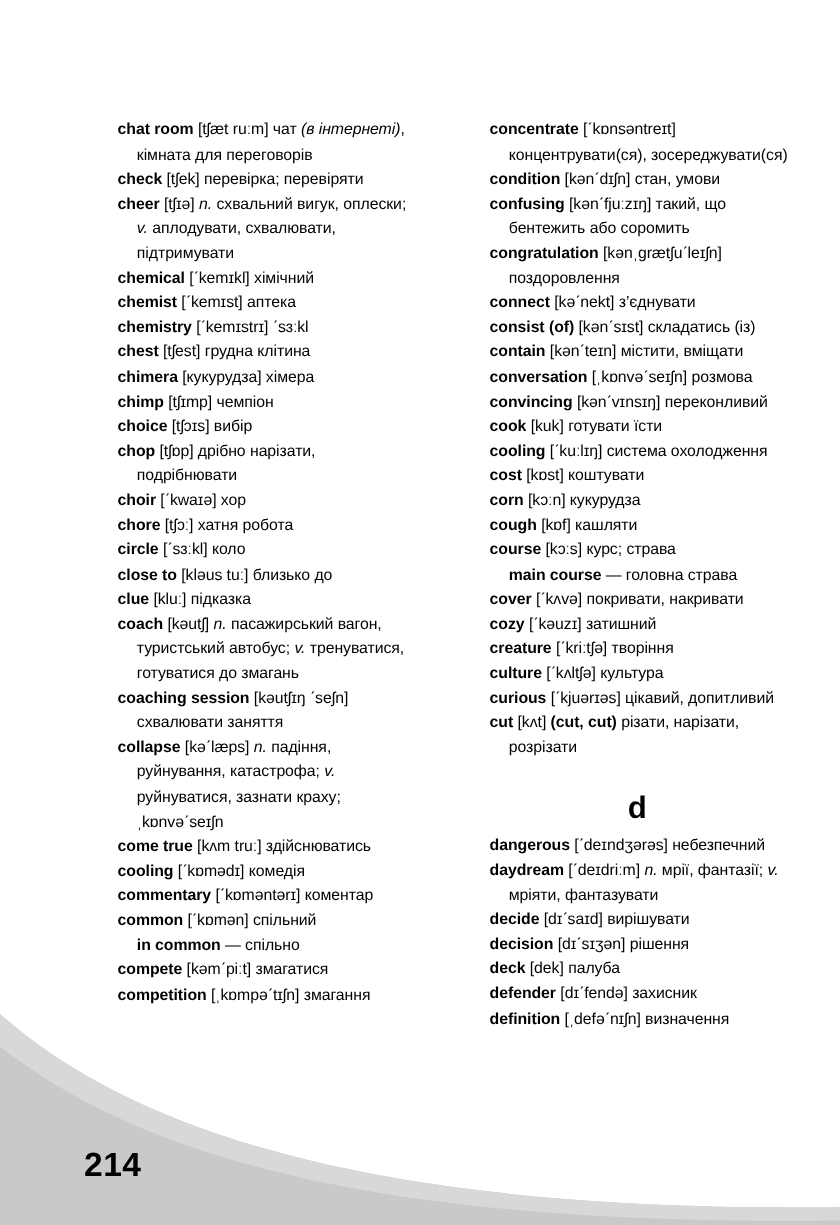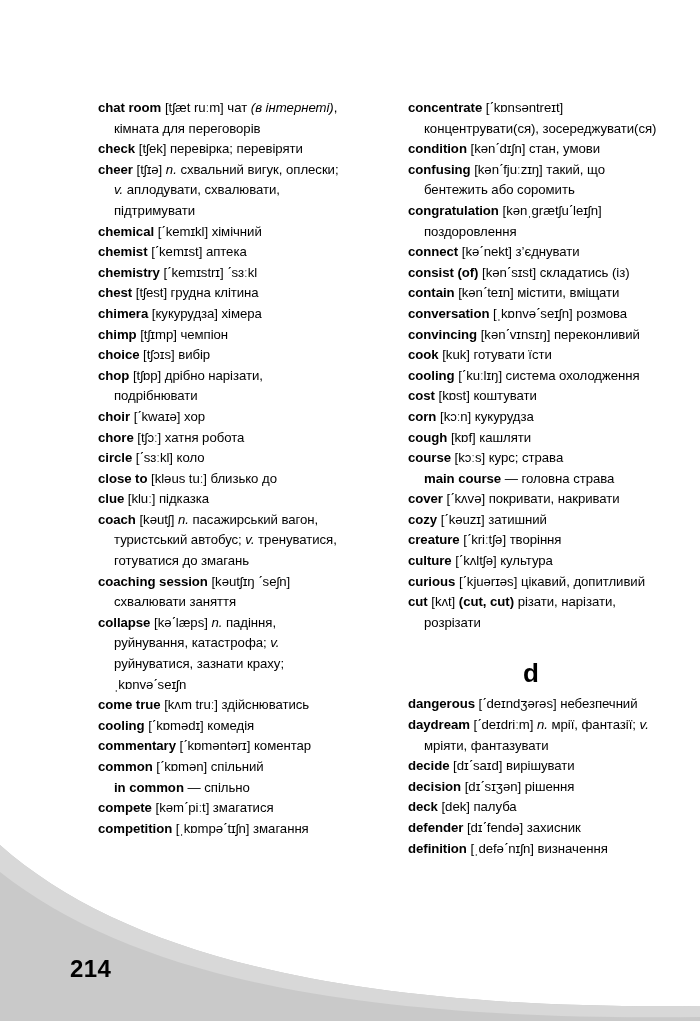--- a/index.html
+++ b/index.html
@@ -80,21 +80,21 @@
     margin: 26px 0 7px 0;
     padding-right: 6px;
     line-height: 28px;
   }
 
   
   .page-number {
     position: absolute;
     left: 70px;
     top: 955px;
-    font-size: 24px;
+    font-size: 28px;
     font-weight: bold;
     letter-spacing: 0.4px;
     z-index: 3;
   }
 </style>
 </head>
 <body>
 
 <svg class="page-decor" viewBox="0 0 700 1021" preserveAspectRatio="none">
   <path d="M 0,845 C 130,960 360,1010 700,1006 L 700,1021 L 0,1021 Z" fill="#c9c9c9"></path>

